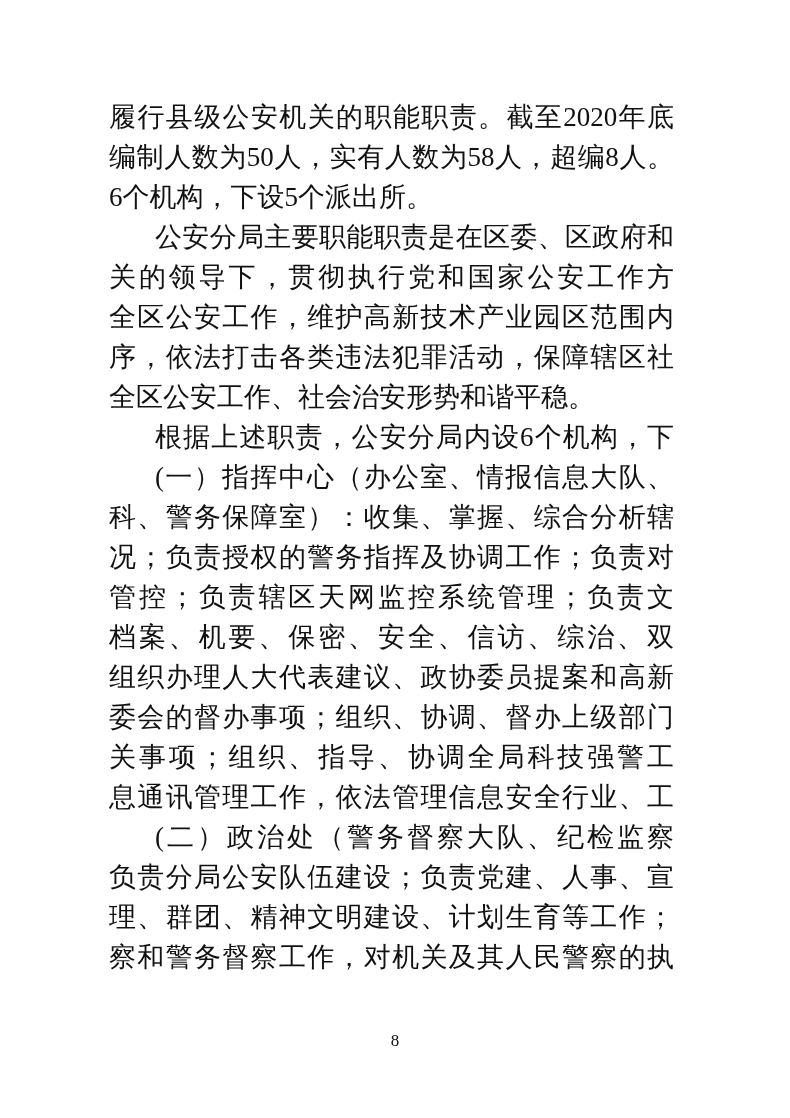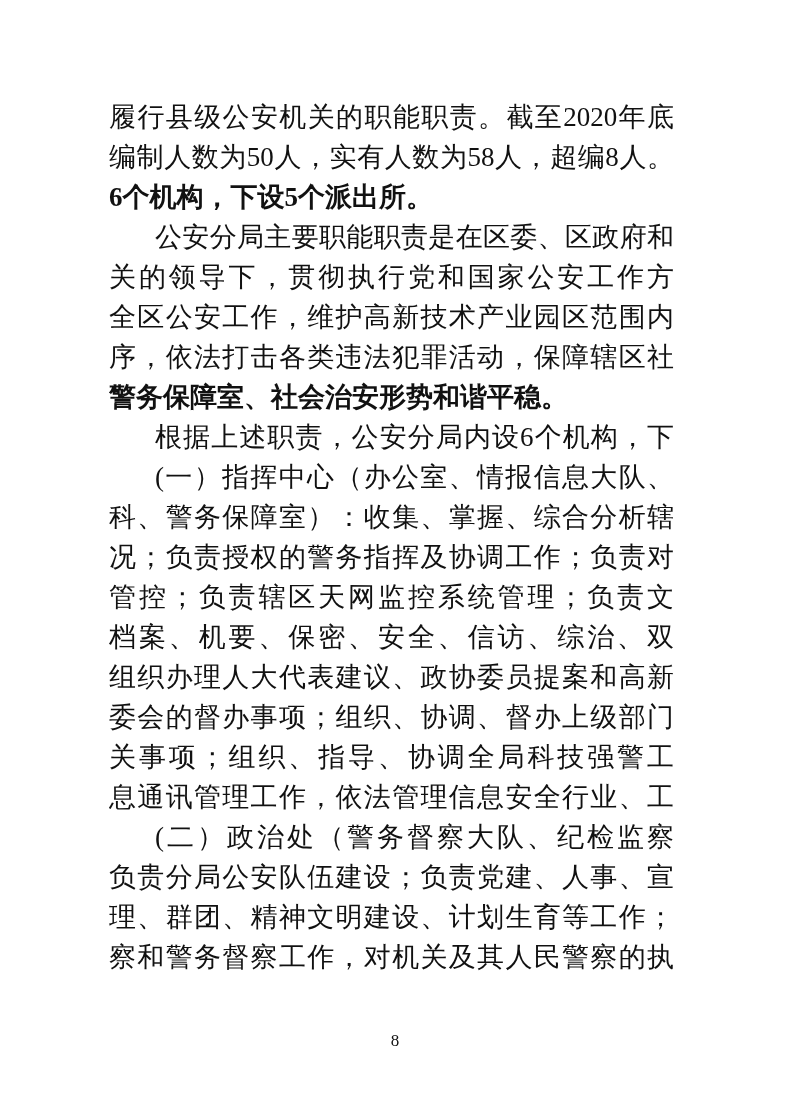--- a/index.html
+++ b/index.html
@@ -29,21 +29,20 @@
     text-align-last: justify;
     text-justify: inter-character;
     white-space: normal;
   }
   .line.indent {
     text-indent: 46px;
   }
   .line.no-justify {
     text-align: left;
     text-align-last: left;
-    font-weight: bold;
   }
   .page-number {
     position: absolute;
     left: 0;
     right: 0;
     top: 1031px;
     text-align: center;
     font-size: 17px;
     line-height: 20px;
     color: #111111;
@@ -55,21 +54,21 @@
 
 <div class="page">
   <div class="text-block" id="text-block">
       <div class="line">履行县级公安机关的职能职责。截至2020年底公安分局核定</div>
       <div class="line">编制人数为50人，实有人数为58人，超编8人。公安分局内设</div>
       <div class="line no-justify">6个机构，下设5个派出所。</div>
       <div class="line indent">公安分局主要职能职责是在区委、区政府和上级公安机</div>
       <div class="line">关的领导下，贯彻执行党和国家公安工作方针、政策，部署</div>
       <div class="line">全区公安工作，维护高新技术产业园区范围内的社会治安秩</div>
       <div class="line">序，依法打击各类违法犯罪活动，保障辖区社会政治稳定、</div>
-      <div class="line no-justify">警务保障室、社会治安形势和谐平稳。</div>
+      <div class="line no-justify">全区公安工作、社会治安形势和谐平稳。</div>
       <div class="line indent">根据上述职责，公安分局内设6个机构，下设5个派出所：</div>
       <div class="line indent">(一）指挥中心（办公室、情报信息大队、科技信息通信</div>
       <div class="line">科、警务保障室）：收集、掌握、综合分析辖区公安工作情</div>
       <div class="line">况；负责授权的警务指挥及协调工作；负责对重点人员实施</div>
       <div class="line">管控；负责辖区天网监控系统管理；负责文电、会务、信息、</div>
       <div class="line">档案、机要、保密、安全、信访、综治、双拥、民族等工作；</div>
       <div class="line">组织办理人大代表建议、政协委员提案和高新区党工委、管</div>
       <div class="line">委会的督办事项；组织、协调、督办上级部门和领导交办有</div>
       <div class="line">关事项；组织、指导、协调全局科技强警工作；负责分局信</div>
       <div class="line">息通讯管理工作，依法管理信息安全行业、工程及产品；负</div>

